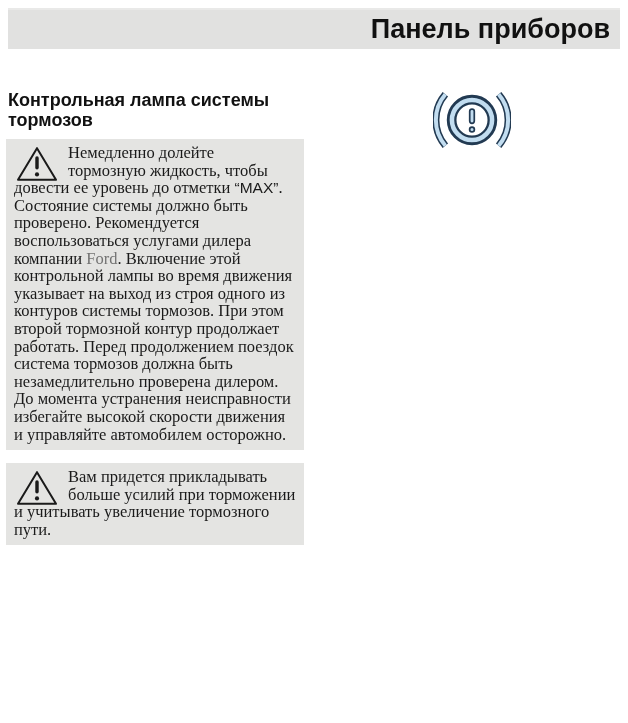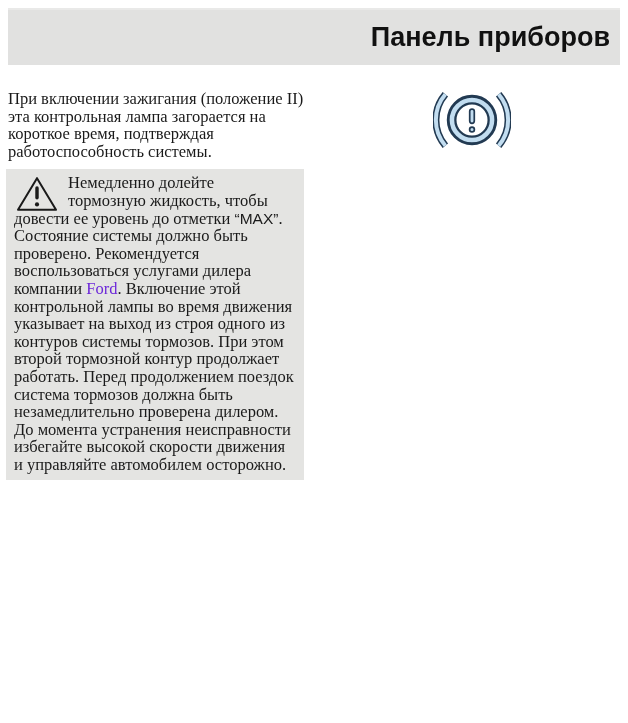--- a/index.html
+++ b/index.html
@@ -7,21 +7,21 @@
     width: 628px; height: 723px;
     background: #ffffff;
     font-family: "Liberation Serif", serif;
     color: #1a1a1a;
     position: relative;
     overflow: hidden;
   }
   .header-bar {
     position: absolute;
     left: 8px; top: 8px;
-    width: 612px; height: 57px;
+    width: 612px; height: 41px;
     background: #e1e1e0;
     box-sizing: border-box;
     display: flex;
     align-items: center;
     justify-content: flex-end;
     padding-right: 10px;
     border-top: 2px solid #e9e9e8;
   }
   .page-title {
     font-family: "Liberation Sans", sans-serif;
@@ -66,21 +66,21 @@
     width: 54px;
     height: 35px;
     overflow: visible;
   }
   .tri-float svg { width: 46px; height: 38px; display: block; margin-top: 1px; }
   .max-label {
     font-family: "Liberation Sans", sans-serif;
     font-weight: normal;
     font-size: 15.5px;
   }
-  .ford-brand { color: #6d28d9; }
+  .ford-brand { color: #737373; }
   .brake-icon {
     position: absolute;
     left: 433px; top: 89px;
     width: 78px; height: 62px;
   }
   .brake-icon svg { width: 78px; height: 62px; display: block; }
 </style>
 </head>
 <body>
 
@@ -99,29 +99,39 @@
 
     <circle cx="39" cy="31" r="25" fill="#c2ddf0" stroke="#223a52" stroke-width="3"></circle>
     <circle cx="39" cy="31" r="17.5" fill="#ffffff" stroke="#223a52" stroke-width="2.4"></circle>
 
     <rect x="36.6" y="19.5" width="4.8" height="15" rx="2.4" fill="#c2ddf0" stroke="#223a52" stroke-width="1.8"></rect>
     <circle cx="39" cy="41" r="2.5" fill="#c2ddf0" stroke="#223a52" stroke-width="1.8"></circle>
   </svg>
 </div>
 
 <main class="left-col">
+  <h2 class="section-heading">Контрольная лампа системы тормозов</h2>
 
   <div class="intro">
-    <p>При включении зажигания (положение II) эта контрольная лампа загорается на короткое время, подтверждая работоспособность системы.</p>
   </div>
 
   <section class="warning-box">
     <span class="tri-float">
       <svg viewBox="0 0 48 42">
         <path d="M 24 3.5 L 45 38.5 L 3 38.5 Z" fill="none" stroke="#1a1a1a" stroke-width="2.2" stroke-linejoin="round"></path>
         <rect x="22.1" y="12.5" width="3.8" height="14.5" rx="1.9" fill="#1a1a1a"></rect>
         <circle cx="24" cy="32.5" r="2.3" fill="#1a1a1a"></circle>
       </svg>
     </span>
     <p><span>Немедленно долейте тормозную жидкость, чтобы довести ее уровень до отметки </span><span class="max-label">“MAX”</span><span>. Состояние системы должно быть проверено. Рекомендуется воспользоваться услугами дилера компании </span><span class="ford-brand">Ford</span><span>. Включение этой контрольной лампы во время движения указывает на выход из строя одного из контуров системы тормозов. При этом второй тормозной контур продолжает работать. Перед продолжением поездок система тормозов должна быть незамедлительно проверена дилером. До момента устранения неисправности избегайте высокой скорости движения и управляйте автомобилем осторожно.</span></p>
   </section>
 
+  <section class="warning-box second">
+    <span class="tri-float">
+      <svg viewBox="0 0 48 42">
+        <path d="M 24 3.5 L 45 38.5 L 3 38.5 Z" fill="none" stroke="#1a1a1a" stroke-width="2.2" stroke-linejoin="round"></path>
+        <rect x="22.1" y="12.5" width="3.8" height="14.5" rx="1.9" fill="#1a1a1a"></rect>
+        <circle cx="24" cy="32.5" r="2.3" fill="#1a1a1a"></circle>
+      </svg>
+    </span>
+    <p>Вам придется прикладывать больше усилий при торможении и учитывать увеличение тормозного пути.</p>
+  </section>
 </main>
 
 </body></html>

